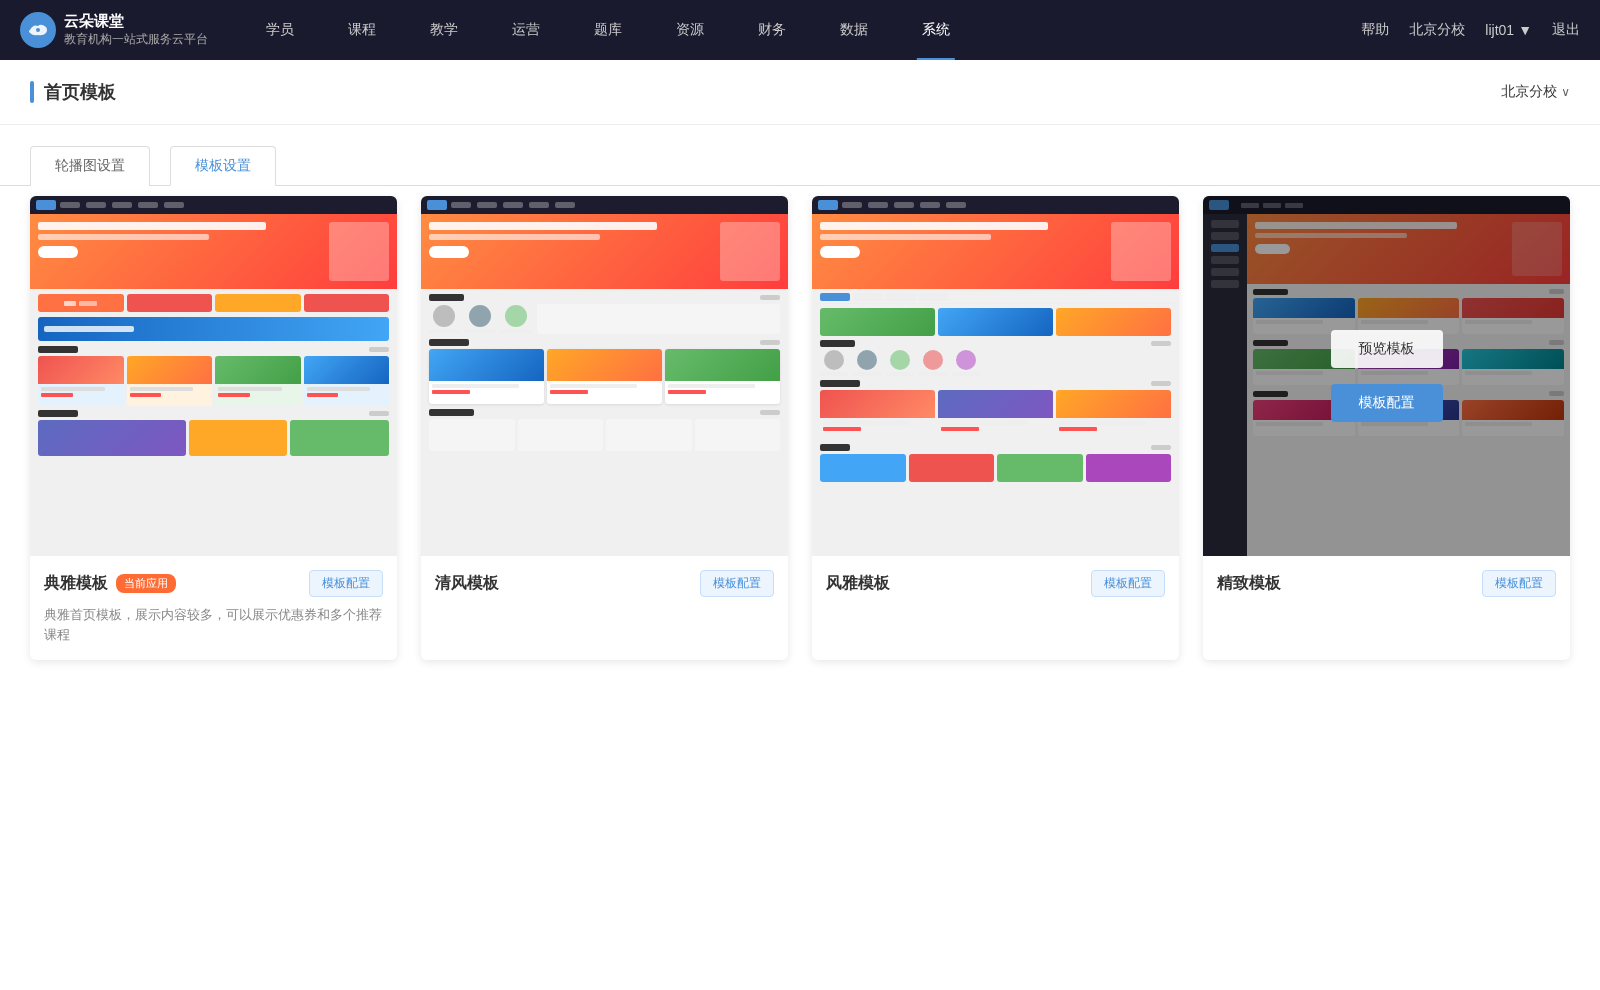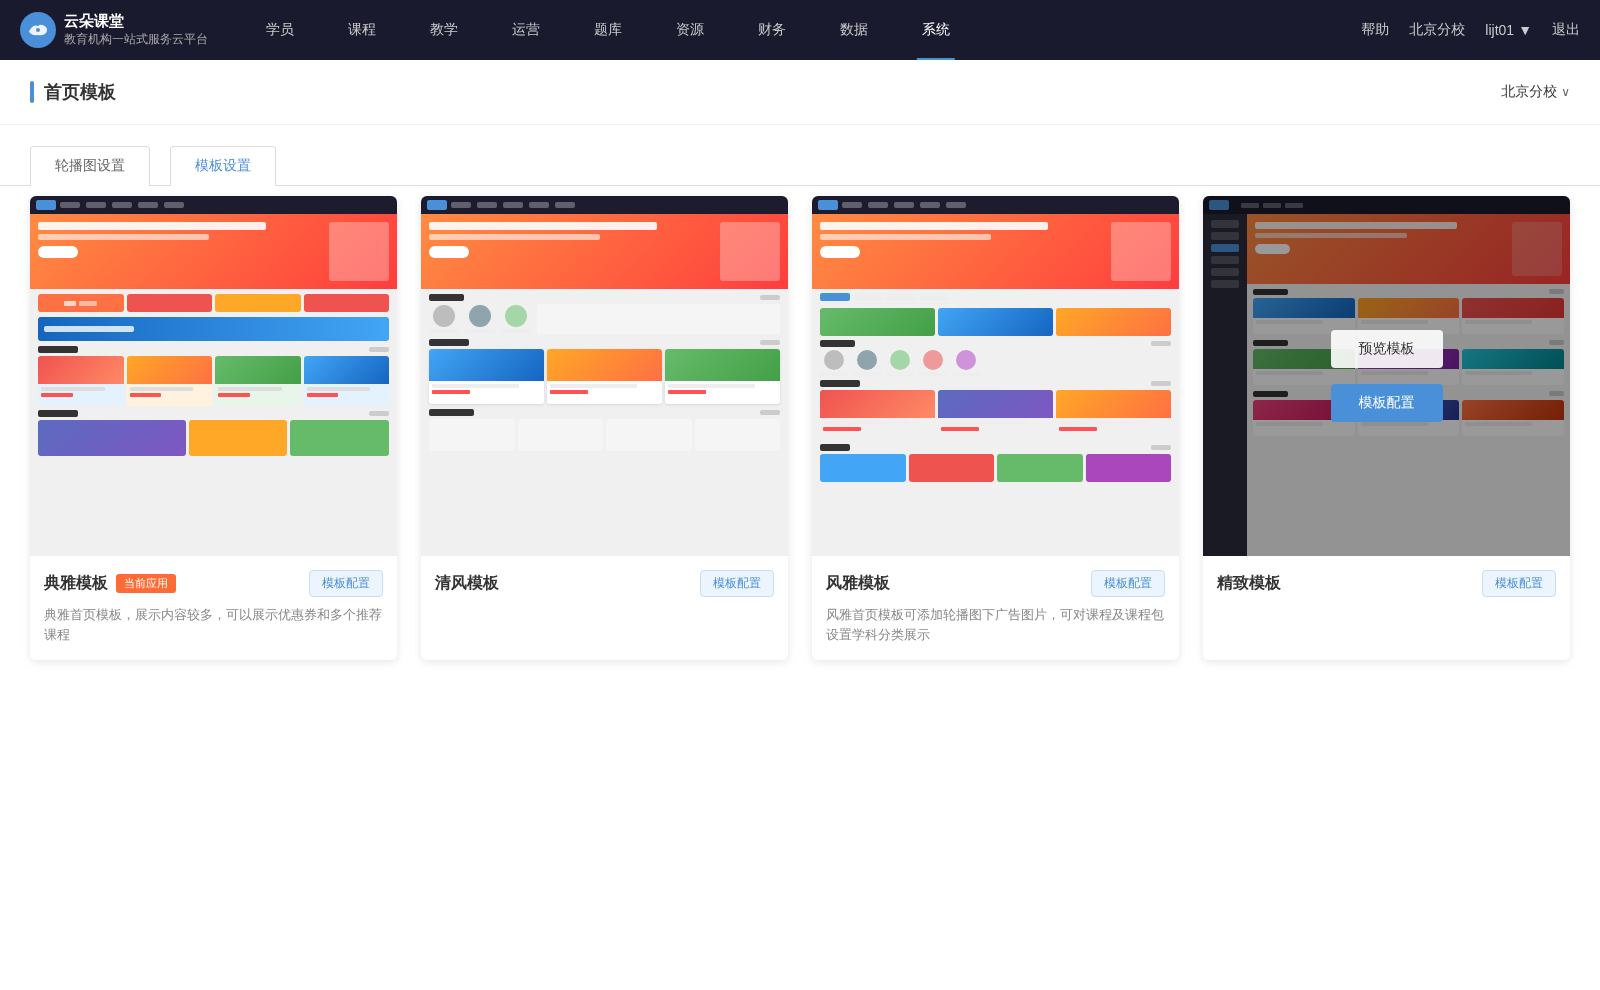--- a/index.html
+++ b/index.html
@@ -224,21 +224,21 @@
     .template-name {
       font-size: 16px;
       font-weight: bold;
       color: #333;
     }
     .badge-active {
       background: #ff6b35;
       color: #fff;
       font-size: 11px;
       padding: 2px 8px;
-      border-radius: 3px;
+      border-radius: 8px;
     }
     .config-btn {
       background: #ecf4fd;
       color: #4a90d9;
       border: 1px solid #c6dff7;
       padding: 4px 12px;
       border-radius: 4px;
       font-size: 12px;
       cursor: pointer;
     }
@@ -655,21 +655,20 @@
           </div>
         </div>
       </div>
       <div class="template-info">
         <div class="template-name-row">
           <div class="template-name-wrap">
             <span class="template-name">风雅模板</span>
           </div>
           <button class="config-btn">模板配置</button>
         </div>
-        <p class="template-desc">风雅首页模板可添加轮播图下广告图片，可对课程及课程包设置学科分类展示</p>
       </div>
     </div>
 
     <div class="template-card">
       <div class="template-preview" style="background:#2c2c3e;">
 
         <div class="template-overlay">
           <button class="overlay-preview-btn">预览模板</button>
           <button class="overlay-apply-btn">模板配置</button>
         </div>

